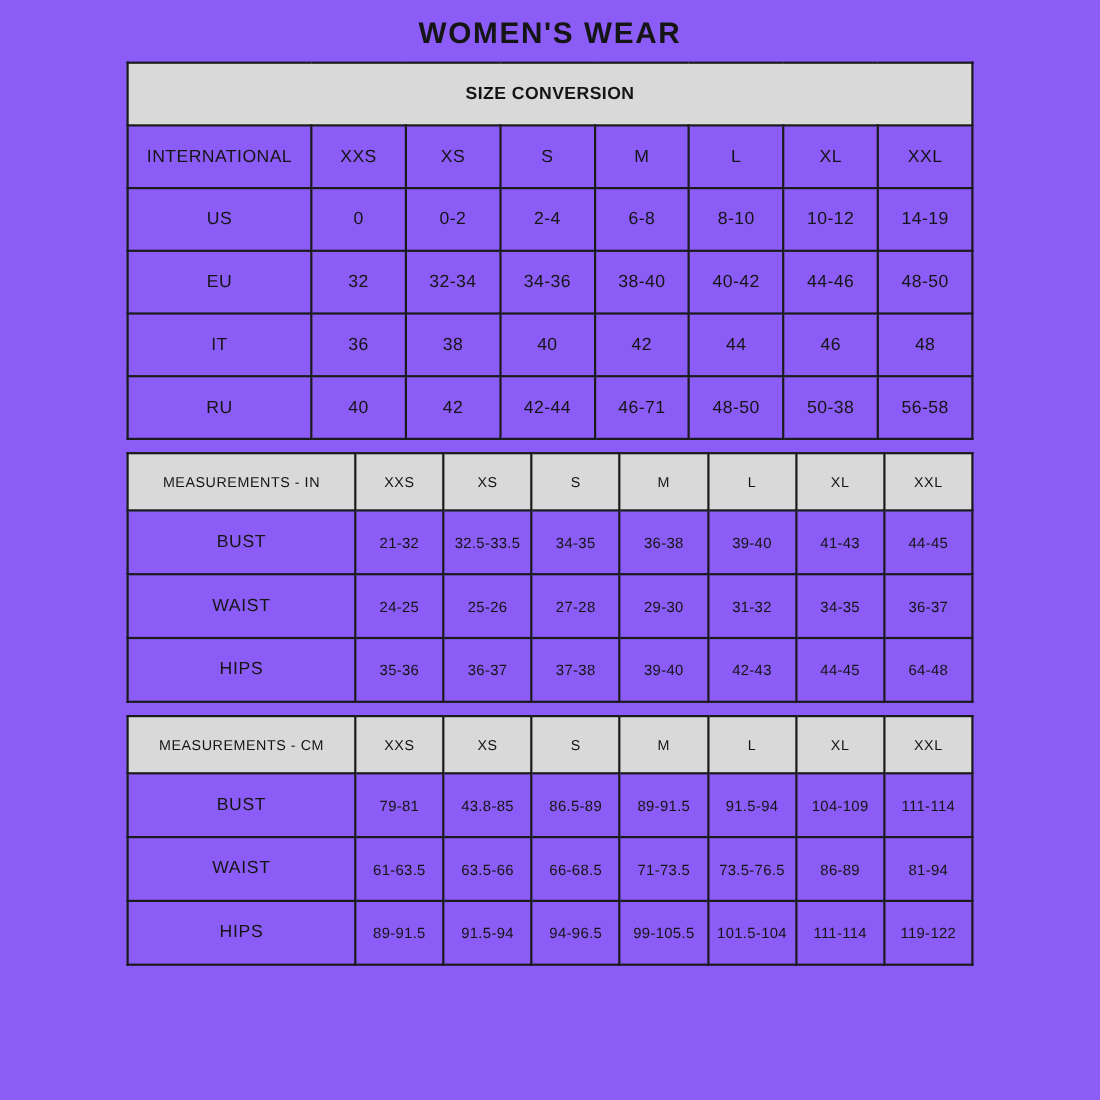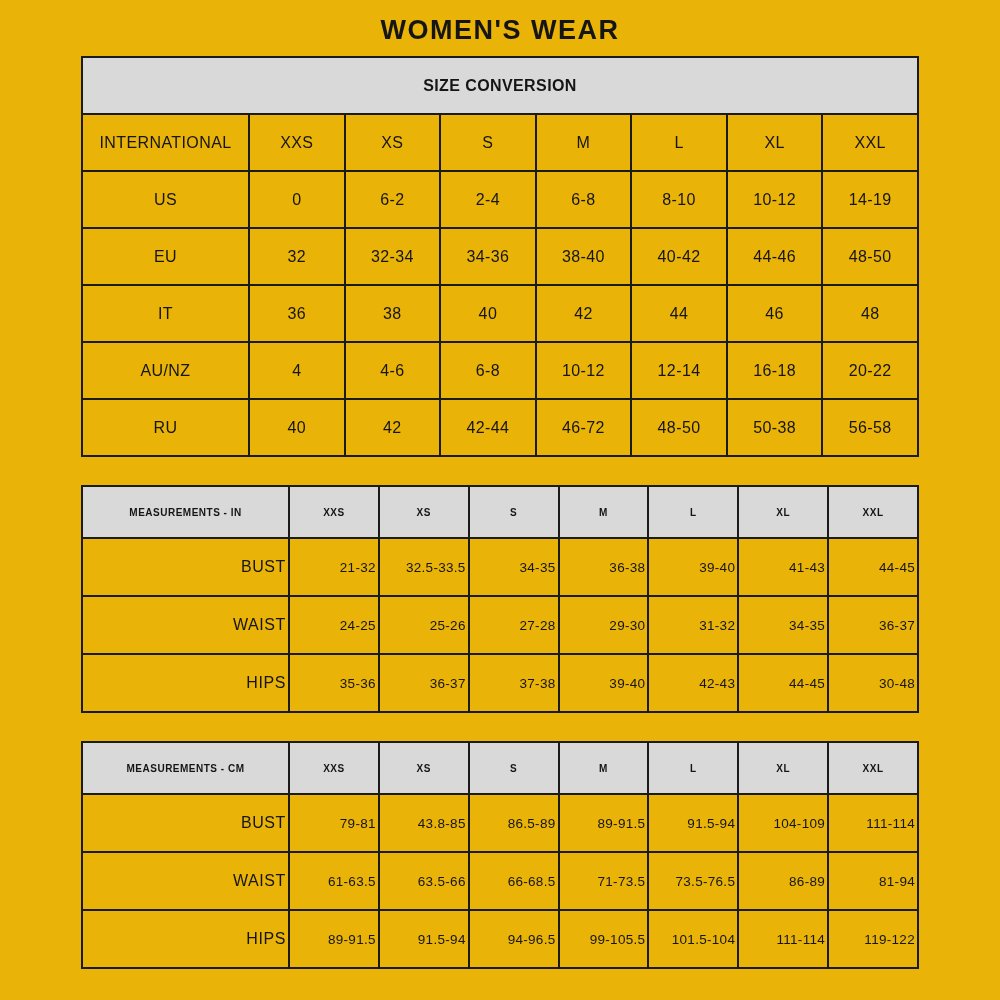--- a/index.html
+++ b/index.html
@@ -1,44 +1,44 @@
 <!DOCTYPE html>
 <html><head>
 <meta charset="utf-8">
 <style>
   * { margin:0; padding:0; box-sizing:border-box; }
   html,body { background:#ffffff; }
   .page {
-    width:1000px; height:1000px; background:#eab308;
+    width:1000px; height:1000px; background:#8b5cf6;
     font-family:"Liberation Sans", sans-serif; color:#151515;
     overflow:hidden;
   }
   .page-title {
     text-align:center; font-size:27px; font-weight:700;
     letter-spacing:1.5px; padding-top:15px; height:56px;
   }
   table {
-    width:838px; margin:0 auto 28px auto;
+    width:770px; margin:0 auto 11px auto;
     border-collapse:collapse; table-layout:fixed;
   }
   td, th {
     border:2px solid #1b1b1b; text-align:center; vertical-align:middle;
     font-weight:400; padding:0 2px; word-wrap:break-word;
   }
   .banner {
     background:#d9d9d9; height:48px; font-size:15px; font-weight:700;
     letter-spacing:0.8px;
   }
   .t1 td, .t1 th { height:57px; font-size:16px; letter-spacing:0.4px; }
   .t1 .colhead td { font-size:16px; }
   .meas th.hdr {
-    background:#d9d9d9; height:52px; font-size:10px; font-weight:700;
+    background:#d9d9d9; height:52px; font-size:13px; font-weight:400;
     letter-spacing:0.5px;
   }
-  .meas td { height:58px; font-size:13.5px; letter-spacing:0.3px;text-align:right; }
+  .meas td { height:58px; font-size:13.5px; letter-spacing:0.3px; }
   .meas td.rowlabel { font-size:16px; letter-spacing:0.6px; }
   col.wide1 { width:167px; }
   col.wide2 { width:207px; }
 </style>
 </head>
 <body>
 
 <div class="page">
 
   <div class="page-title">WOMEN'S WEAR</div>
@@ -66,21 +66,21 @@
         <td>M</td>
         <td>L</td>
         <td>XL</td>
         <td>XXL</td>
       </tr>
     </thead>
     <tbody>
       <tr>
         <td>US</td>
         <td>0</td>
-        <td>6-2</td>
+        <td>0-2</td>
         <td>2-4</td>
         <td>6-8</td>
         <td>8-10</td>
         <td>10-12</td>
         <td>14-19</td>
       </tr>
       <tr>
         <td>EU</td>
         <td>32</td>
         <td>32-34</td>
@@ -94,35 +94,25 @@
         <td>IT</td>
         <td>36</td>
         <td>38</td>
         <td>40</td>
         <td>42</td>
         <td>44</td>
         <td>46</td>
         <td>48</td>
       </tr>
       <tr>
-        <td>AU/NZ</td>
-        <td>4</td>
-        <td>4-6</td>
-        <td>6-8</td>
-        <td>10-12</td>
-        <td>12-14</td>
-        <td>16-18</td>
-        <td>20-22</td>
-      </tr>
-      <tr>
         <td>RU</td>
         <td>40</td>
         <td>42</td>
         <td>42-44</td>
-        <td>46-72</td>
+        <td>46-71</td>
         <td>48-50</td>
         <td>50-38</td>
         <td>56-58</td>
       </tr>
     </tbody>
   </table>
 
   <table class="meas">
     <colgroup>
         <col class="wide2">
@@ -168,21 +158,21 @@
         <td>36-37</td>
       </tr>
       <tr>
         <td class="rowlabel">HIPS</td>
         <td>35-36</td>
         <td>36-37</td>
         <td>37-38</td>
         <td>39-40</td>
         <td>42-43</td>
         <td>44-45</td>
-        <td>30-48</td>
+        <td>64-48</td>
       </tr>
     </tbody>
   </table>
 
   <table class="meas">
     <colgroup>
         <col class="wide2">
         <col>
         <col>
         <col>

